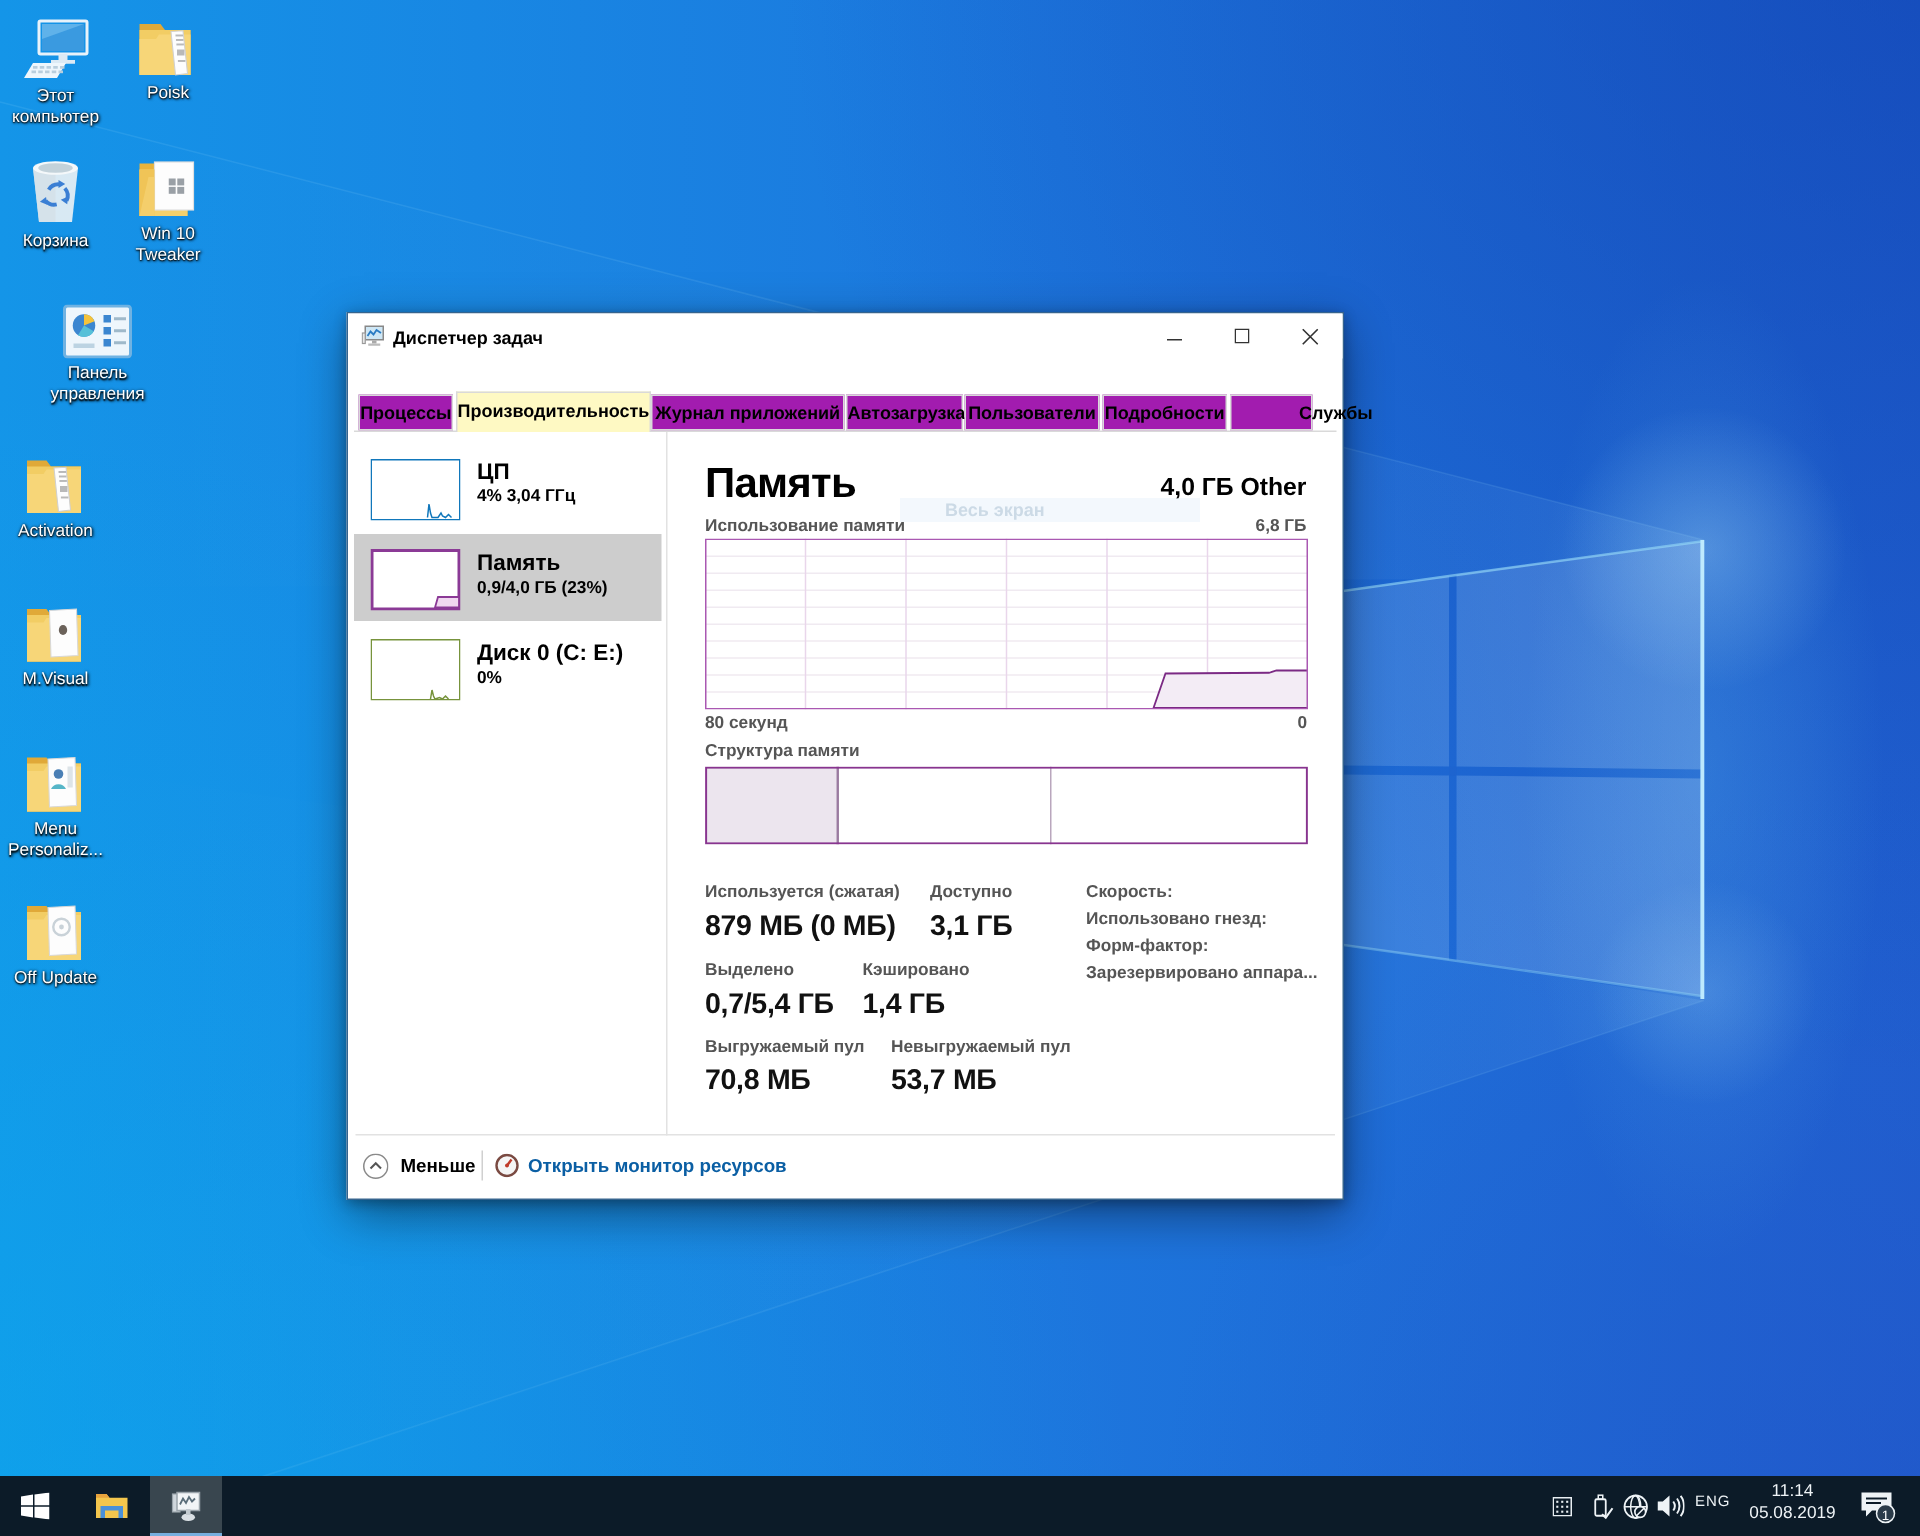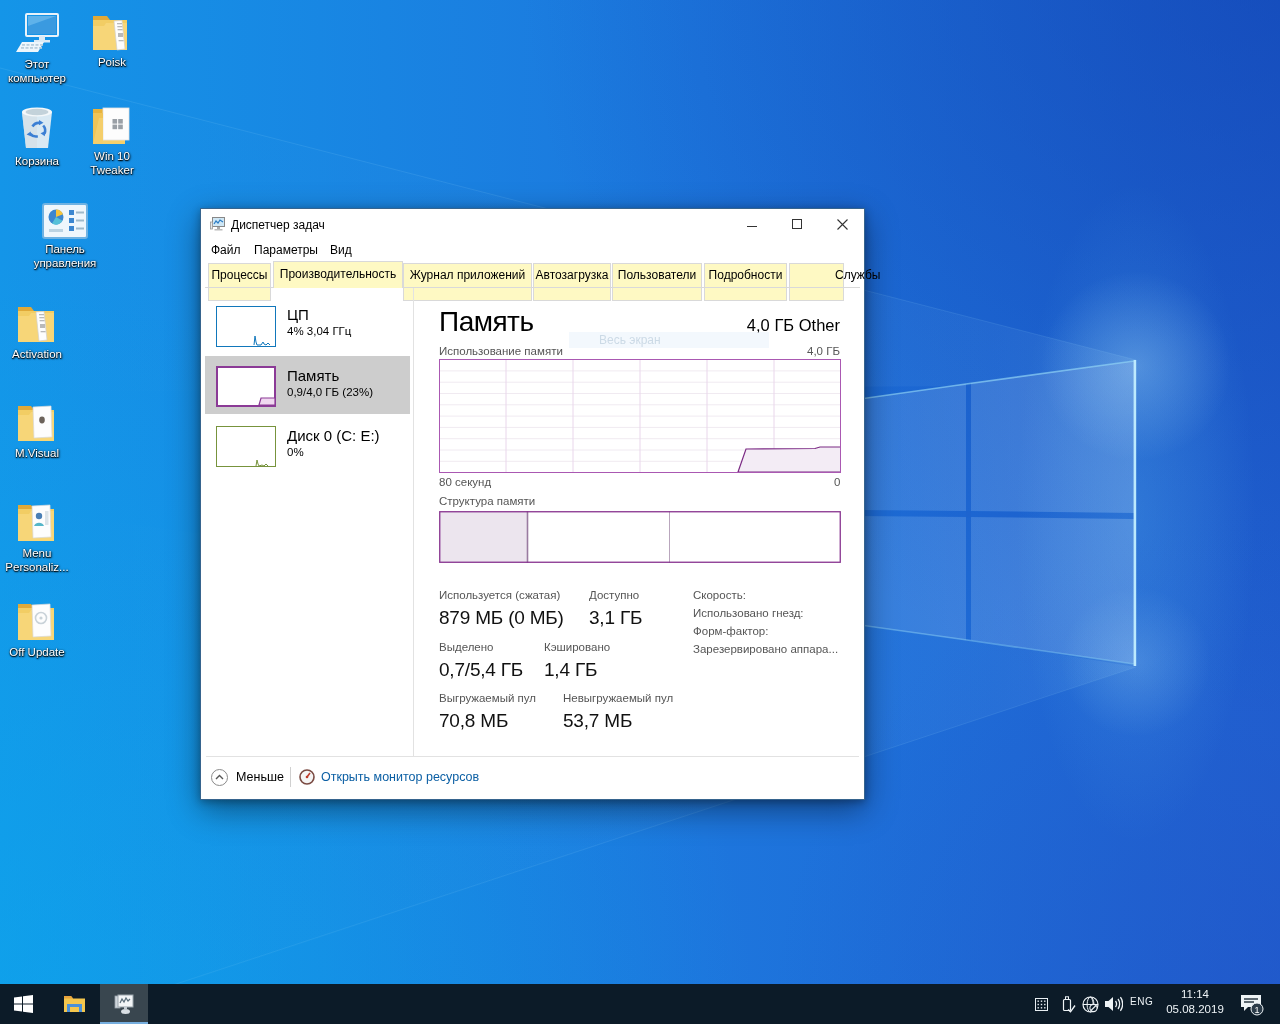--- a/index.html
+++ b/index.html
@@ -5,28 +5,28 @@
   html,body{margin:0;padding:0;width:1280px;height:1024px;overflow:hidden;}
   body{font-family:"Liberation Sans",sans-serif;position:relative;background:#1d7ce2;}
   .abs{position:absolute;}
   
   #wall{left:0;top:0;width:1280px;height:1024px;}
   
   .dicon{position:absolute;width:74px;text-align:center;color:#fff;font-size:11.5px;line-height:13.5px;text-shadow:0 1px 1px rgba(0,0,0,.95),1px 1px 2px rgba(0,0,0,.8),0 0 2px rgba(0,0,0,.6);}
   .dicon svg{display:block;margin:0 auto;}
   .dicon .lbl{margin-top:4px;}
   
-  #tm{left:200px;top:208px;width:663px;height:590px;background:#fff;border:1px solid #36648e;box-shadow:0 10px 30px rgba(0,0,0,.42),0 2px 8px rgba(0,0,0,.3);font-size:12px;color:#000;}
+  #tm{left:231px;top:208px;width:663px;height:590px;background:#fff;border:1px solid #36648e;box-shadow:0 10px 30px rgba(0,0,0,.42),0 2px 8px rgba(0,0,0,.3);font-size:12px;color:#000;font-weight:bold;}
   #tm .titlebar{position:absolute;left:0;top:0;right:0;height:30px;background:#fff;}
   #tm .title{position:absolute;left:30px;top:9px;font-size:12px;color:#000;}
   .capbtn{position:absolute;top:0;width:45px;height:30px;color:#222;text-align:center;line-height:30px;}
   #tm .menubar{position:absolute;left:0;top:30px;right:0;height:23px;background:#fff;}
   .menuitem{position:absolute;top:4px;font-size:12px;color:#000;}
   
-  .tab{position:absolute;box-sizing:border-box;background:#fef9c3;border:1px solid #d9d9d9;top:54px;height:38px;font-size:12px;text-align:center;line-height:22px;color:#000;}
+  .tab{position:absolute;box-sizing:border-box;background:#a21caf;border:1px solid #d9d9d9;top:54px;height:24px;font-size:12px;text-align:center;line-height:22px;color:#000;}
   .tab.active{background:#fef9c3;top:51.5px;height:27px;border-bottom:0;z-index:3;line-height:25px;}
   .tabline{position:absolute;left:4px;right:4px;top:77.5px;height:1px;background:#d9d9d9;}
   .sideTitle{position:absolute;font-size:15px;color:#000;}
   .sideVal{position:absolute;font-size:11.5px;color:#000;}
   
   .glabel{position:absolute;font-size:11.5px;color:#555;}
   .statlabel{position:absolute;font-size:11.5px;color:#555;}
   .statval{position:absolute;font-size:19px;color:#111;letter-spacing:-0.2px;}
   
   #taskbar{left:0;top:984px;width:1280px;height:40px;background:#0c1b28;}
@@ -259,25 +259,20 @@
     <div class="capbtn" style="left:528px"><svg width="10" height="10" viewBox="0 0 10 10" style="margin-top:13px">
           <rect x="0" y="4" width="10" height="1" fill="#333"></rect>
         </svg></div>
     <div class="capbtn" style="left:573px"><svg width="10" height="10" viewBox="0 0 10 10" style="margin-top:10px">
           <rect x="0.5" y="0.5" width="9" height="9" fill="none" stroke="#333" stroke-width="1"></rect>
         </svg></div>
     <div class="capbtn" style="left:619px"><svg width="11" height="11" viewBox="0 0 11 11" style="margin-top:10px">
           <path d="M0.5,0.5 L10.5,10.5 M10.5,0.5 L0.5,10.5" stroke="#333" stroke-width="1.1"></path>
         </svg></div>
   </div>
-  <div class="menubar">
-    <span class="menuitem" style="left:10px">Файл</span>
-    <span class="menuitem" style="left:53px">Параметры</span>
-    <span class="menuitem" style="left:129px">Вид</span>
-  </div>
 
   <div class="tab" style="left:7px;width:63px;">Процессы</div>
   <div class="tab active" style="left:72px;width:130px;">Производительность</div>
   <div class="tab" style="left:202px;width:129px;">Журнал приложений</div>
   <div class="tab" style="left:332px;width:78px;">Автозагрузка</div>
   <div class="tab" style="left:411px;width:90px;">Пользователи</div>
   <div class="tab" style="left:503px;width:83px;">Подробности</div>
   <div class="tab" style="left:588px;width:55px;padding-left:45px;">Службы</div>
   <div class="tabline"></div>
 
@@ -302,21 +297,21 @@
   </svg>
   <div class="sideTitle" style="left:86px;top:218px">Диск 0 (C: E:)</div>
   <div class="sideVal" style="left:86px;top:237px">0%</div>
 
   <div class="abs" style="left:211.5px;top:79px;width:1px;height:469px;background:#e2e2e2;"></div>
 
   <div class="abs" style="left:238px;top:97px;font-size:28px;letter-spacing:-0.5px;">Память</div>
   <div class="abs" style="right:24px;top:107px;font-size:16.5px;">4,0 ГБ Other</div>
   <div class="abs" style="left:368px;top:123px;width:200px;height:16px;background:rgba(233,243,251,0.55);color:#ccdae6;font-size:12px;"><span style="margin-left:30px;line-height:16px;">Весь экран</span></div>
   <div class="glabel" style="left:238px;top:136px;">Использование памяти</div>
-  <div class="glabel" style="right:24px;top:136px;">4,0 ГБ</div>
+  <div class="glabel" style="right:24px;top:136px;">6,8 ГБ</div>
 
   <svg class="abs" style="left:238px;top:150px" width="402" height="114" viewBox="0 0 402 114">
     <rect x="0" y="0" width="402" height="114" fill="#fff"></rect>
     <g stroke="#f0eaf1" stroke-width="1">
       <line x1="0" y1="11.9" x2="402" y2="11.9"></line>
         <line x1="0" y1="23.2" x2="402" y2="23.2"></line>
       <line x1="0" y1="34.5" x2="402" y2="34.5"></line>
         <line x1="0" y1="45.8" x2="402" y2="45.8"></line>
       <line x1="0" y1="57.1" x2="402" y2="57.1"></line>
         <line x1="0" y1="68.4" x2="402" y2="68.4"></line>

